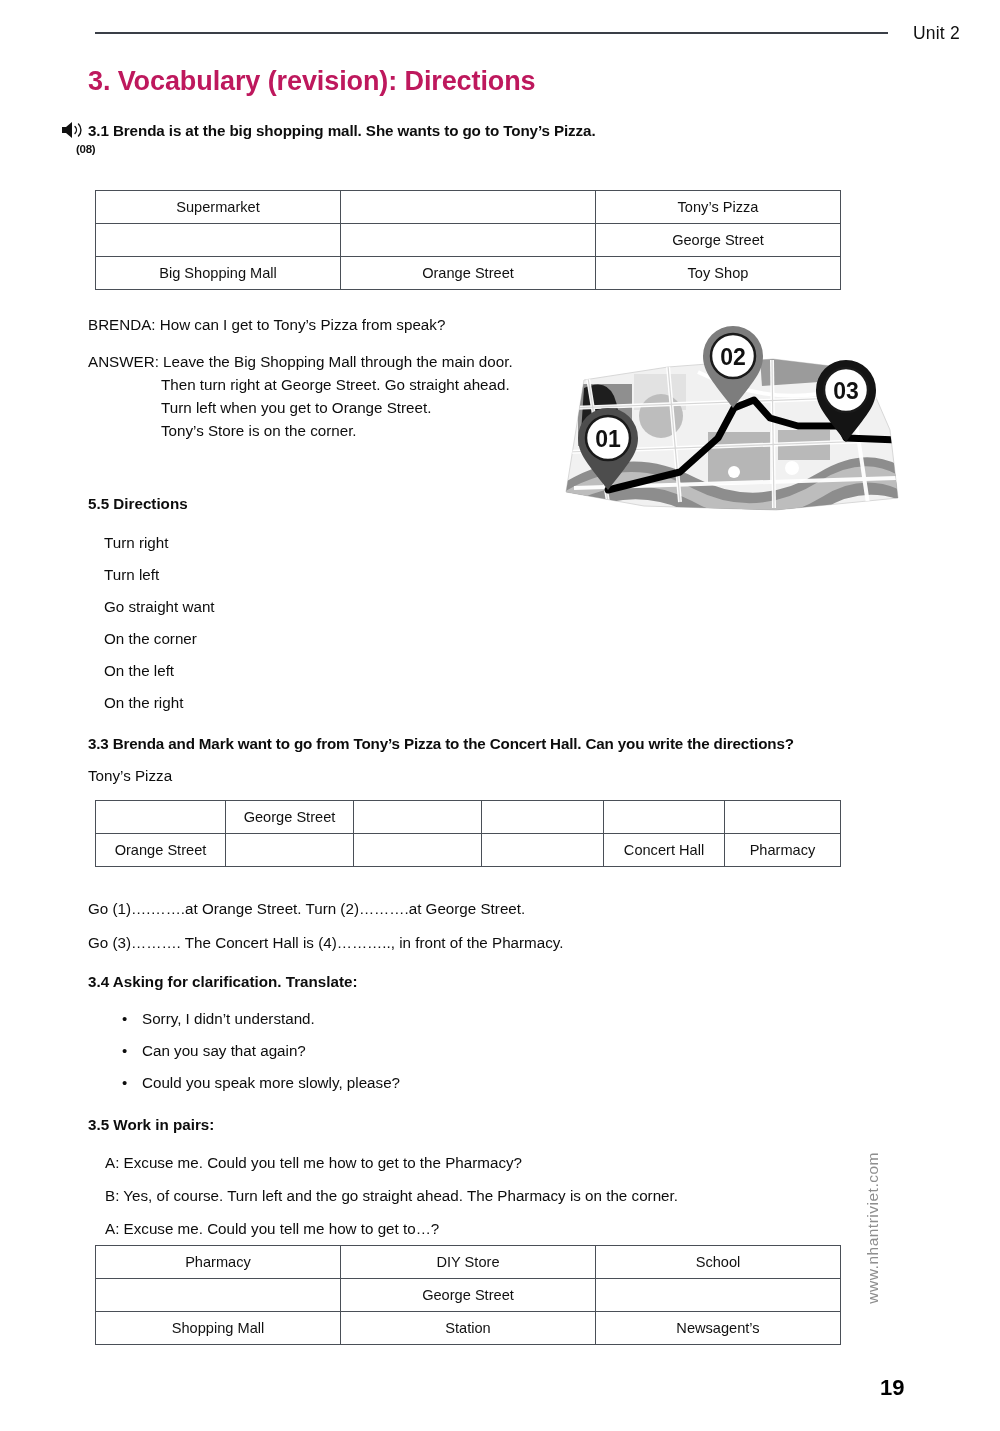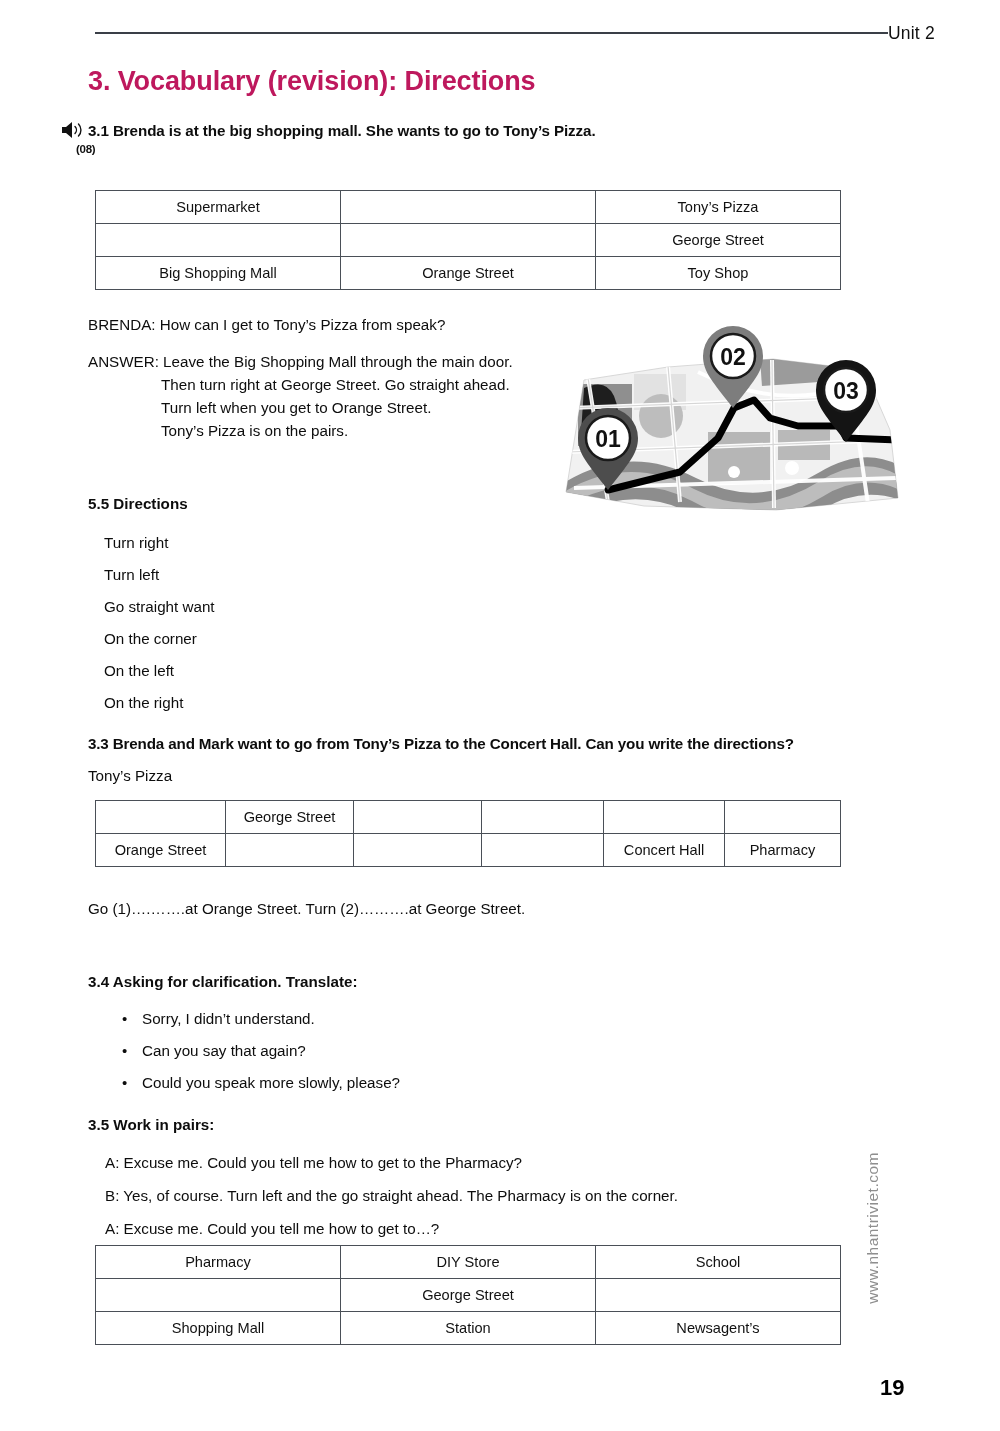--- a/index.html
+++ b/index.html
@@ -35,21 +35,21 @@
     align-items: center;
   }
   .header-rule {
     flex: 0 0 auto;
     width: 793px;
     margin-left: 95px;
     height: 0;
     border-top: 2px solid #3a3f47;
   }
   .header-unit {
-    margin-left: 0;
+    margin-left: 25px;
     font-size: 17.5px;
     letter-spacing: 0.2px;
     color: #111;
     white-space: nowrap;
   }
 
   
   .main-title {
     position: absolute;
     top: 66px;
@@ -311,21 +311,21 @@
       </tr>
     </tbody>
   </table>
 
   <div class="dialogue">
     <p class="d-line">BRENDA: How can I get to Tony’s Pizza from speak?</p>
     <div class="d-gap"></div>
     <p class="d-line">ANSWER: Leave the Big Shopping Mall through the main door.</p>
     <p class="d-line d-indent">Then turn right at George Street. Go straight ahead.</p>
     <p class="d-line d-indent">Turn left when you get to Orange Street.</p>
-    <p class="d-line d-indent">Tony’s Pizza is on the pairs.</p>
+    <p class="d-line d-indent">Tony’s Store is on the corner.</p>
   </div>
 
   <div class="map-figure">
     <svg viewBox="0 0 365 210">
       <defs>
         <clipPath id="mapclip">
           <path d="M36 68 L120 55 L225 47 L316 58 L342 118 L350 186 L228 198 L96 194 L18 180 Z"></path>
         </clipPath>
       </defs>
 
@@ -418,20 +418,21 @@
         <td></td>
         <td></td>
         <td>Concert Hall</td>
         <td>Pharmacy</td>
       </tr>
     </tbody>
   </table>
 
   <div class="fill-lines">
     <div>Go (1)….…….at Orange Street. Turn (2)……….at George Street.</div>
+    <div>Go (3)………. The Concert Hall is (4)……….., in front of the Pharmacy.</div>
   </div>
 
   <div class="h34">3.4 Asking for clarification. Translate:</div>
   <ul class="clarify-list">
     <li>Sorry, I didn’t understand.</li>
     <li>Can you say that again?</li>
     <li>Could you speak more slowly, please?</li>
   </ul>
 
   <div class="h35">3.5 Work in pairs:</div>

